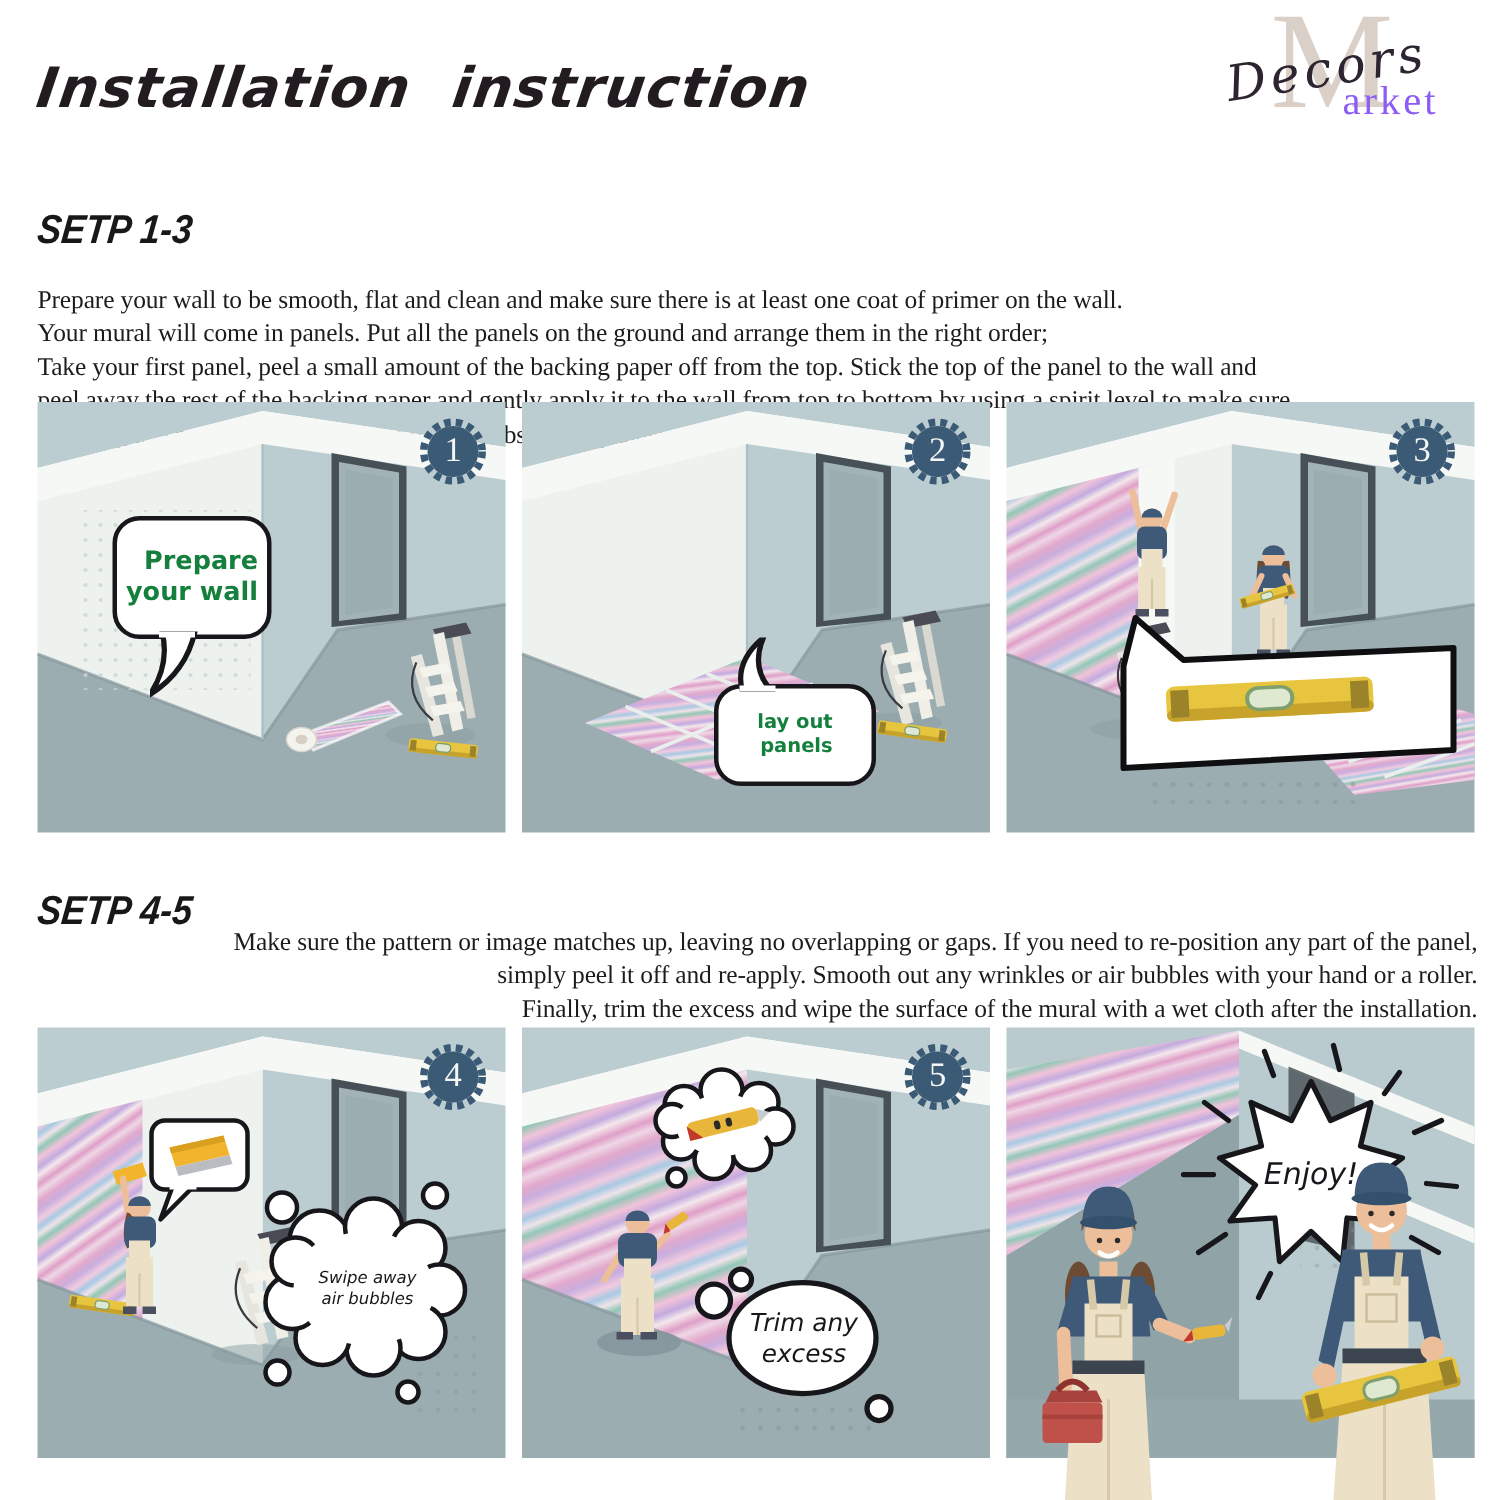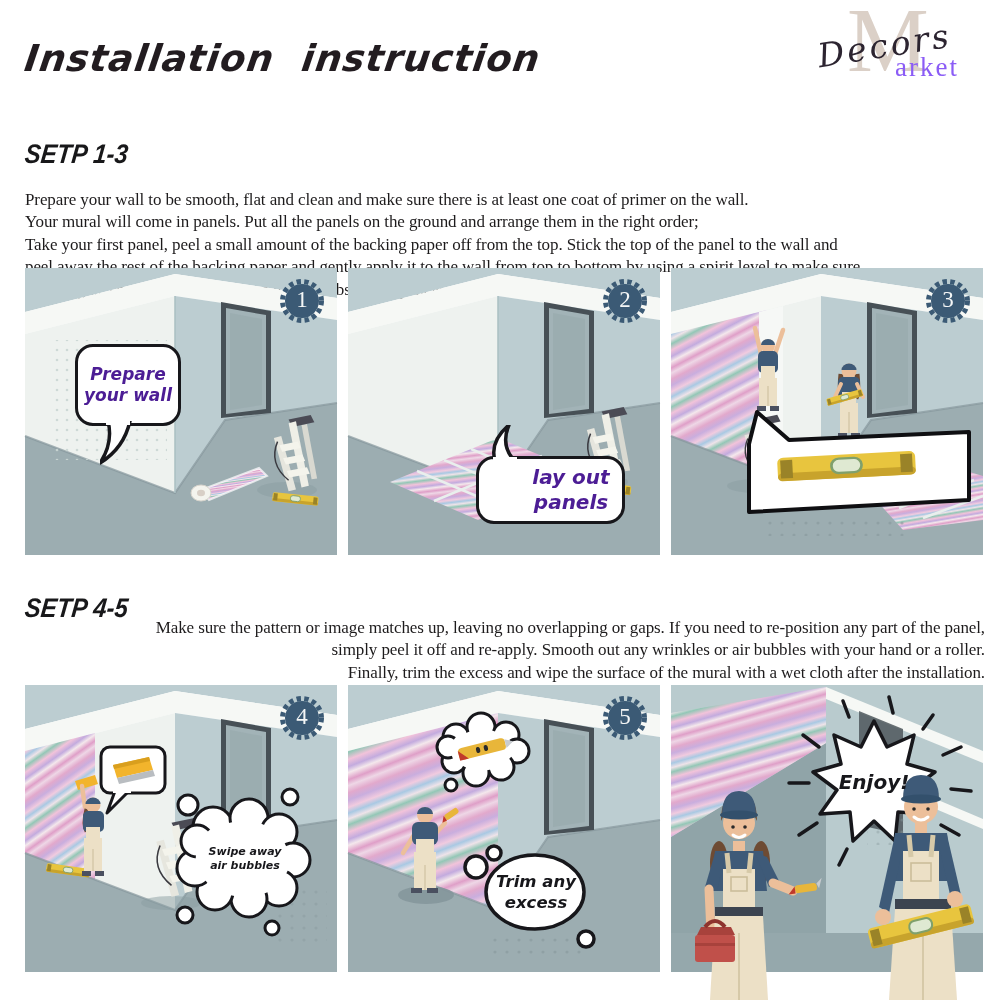--- a/index.html
+++ b/index.html
@@ -33,26 +33,26 @@
   #row1{top:268px;} #row2{top:685px;}
   .panel{position:relative;width:312px;height:287px;margin:0;padding:0;}
   .panel svg.scene{position:absolute;left:0;top:0;overflow:visible;}
   
   .badge{position:absolute;top:10px;right:12px;width:46px;height:46px;}
   .badge svg{position:absolute;inset:0;}
   .badge-num{position:absolute;inset:0;display:flex;align-items:center;justify-content:center;
              font-family:"Liberation Serif",serif;font-size:23px;color:#f4f6f6;padding-bottom:2px;}
   
   .bub{position:absolute;background:#fff;border:3.5px solid #17171b;border-radius:18px;
-       display:flex;align-items:center;justify-content:center;text-align:center;
-       font-family:"DejaVu Sans",sans-serif;font-weight:bold;font-style:italic;
-       color:#4c1d95;white-space:pre-line;z-index:5;}
+       display:flex;align-items:center;justify-content:center;text-align:right;
+       font-family:"DejaVu Sans",sans-serif;font-weight:bold;
+       color:#15803d;white-space:pre-line;z-index:5;}
   .bub svg.tail{position:absolute;}
   .floating-text{position:absolute;z-index:6;display:flex;align-items:center;justify-content:center;
-       text-align:center;font-family:"DejaVu Sans",sans-serif;font-weight:bold;font-style:italic;
+       text-align:center;font-family:"DejaVu Sans",sans-serif;font-weight:normal;font-style:italic;
        color:#17171b;white-space:pre-line;background:transparent;border:none;}
 </style>
 </head>
 <body>
 
 <svg width="0" height="0" style="position:absolute" aria-hidden="true">
   <defs>
     <linearGradient id="wpg" x1="0" y1="0" x2="0.10" y2="0.34" spreadMethod="repeat">
       <stop offset="0" stop-color="#eed7e6"></stop>
         <stop offset="0.10" stop-color="#e2a9cc"></stop>
@@ -181,21 +181,21 @@
           </g>
         </g>
         <ellipse cx="252" cy="214" rx="28" ry="7" fill="#8a9da1" opacity="0.5"></ellipse>
         <g transform="translate(226,138) scale(0.92)">
             <use href="#g-ladder" xlink:href="#g-ladder"></use>
           </g>
         <g transform="translate(238,212) rotate(8)">
             <use href="#g-level" xlink:href="#g-level"></use>
           </g>
       </svg>
-      <div class="bub" style="left:128px;top:188px;width:102px;height:62px;font-size:20px;line-height:1.25;padding-left:41px;">
+      <div class="bub" style="left:128px;top:188px;width:102px;height:62px;font-size:13px;line-height:1.25;">
         <span>lay out
 panels</span>
         <svg class="tail" width="30" height="36" style="left:10px;top:-34px;">
           <path d="M6,36 C2,22 8,10 20,0 C14,14 16,26 26,36 Z" fill="#fff" stroke="#17171b" stroke-width="3.5" stroke-linejoin="round"></path>
           <rect x="4" y="32" width="24" height="4" fill="#fff"></rect>
         </svg>
       </div>
       <div class="badge">
         <svg viewBox="0 0 46 46">
           <circle cx="23" cy="23" r="17" fill="#3b5a75"></circle>

